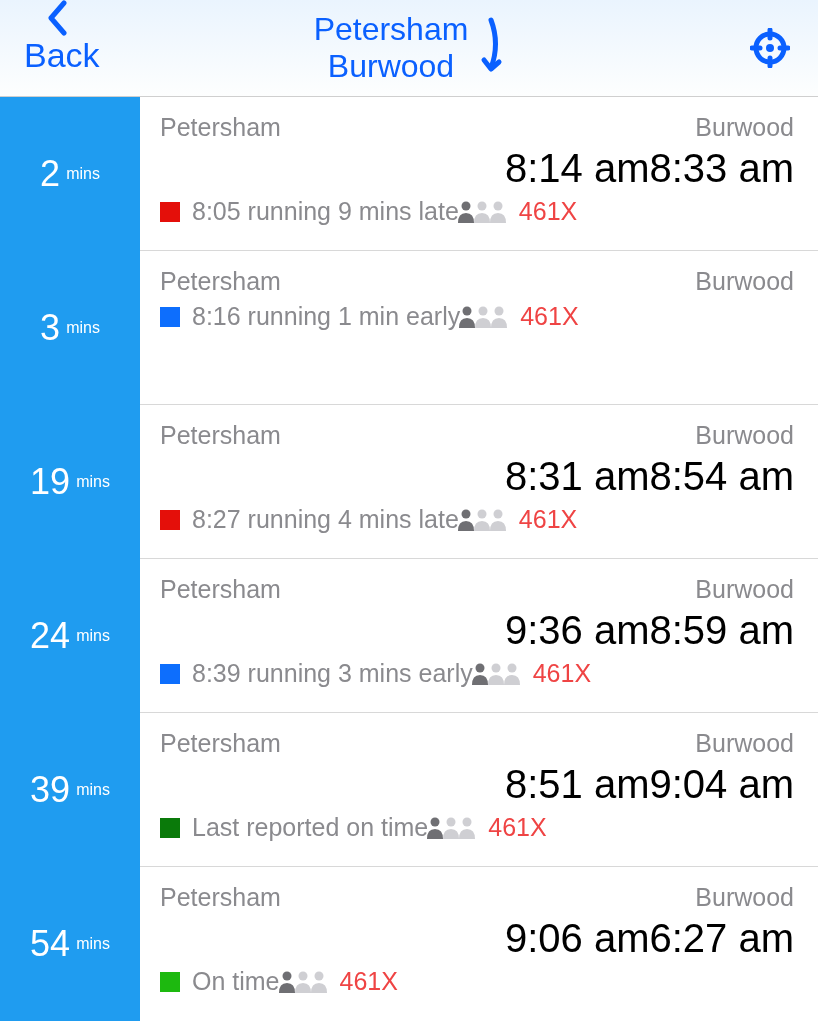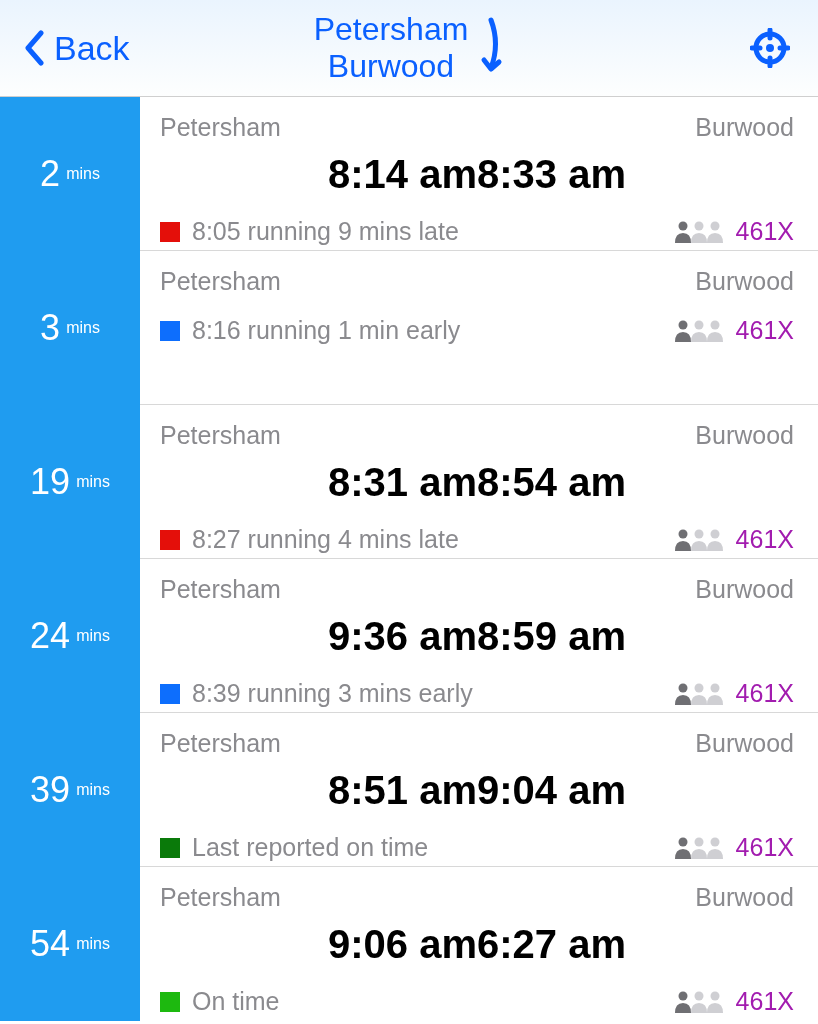--- a/index.html
+++ b/index.html
@@ -21,20 +21,21 @@
     position: relative;
   }
   .back-btn {
     display: flex;
     align-items: center;
     color: #0a60ff;
     font-size: 34px;
     font-weight: 400;
     padding-left: 24px;
     height: 100%;
+    flex-direction: column;
   }
   .back-btn svg { margin-right: 10px; }
   .title-wrap {
     position: absolute;
     left: 0; right: 0;
     display: flex;
     flex-direction: column;
     align-items: center;
     pointer-events: none;
   }
@@ -101,51 +102,50 @@
   .row:last-child .right-col { border-bottom: none; }
   .stations {
     display: flex;
     justify-content: space-between;
     color: #8a8a8e;
     font-size: 25px;
     font-weight: 400;
   }
   .times {
     display: flex;
-    justify-content: center;
+    justify-content: flex-end;
     font-size: 40px;
-    font-weight: 700;
-    margin-top: 10px;
+    font-weight: 400;
+    margin-top: 4px;
   }
   .status-row {
     display: flex;
-    justify-content: space-between;
-    align-items: center;
-    margin-top: 20px;
+    align-items: center;
+    margin-top: 6px;
   }
   .status-left {
     display: flex;
     align-items: center;
     color: #8a8a8e;
     font-size: 25px;
   }
   .status-sq {
     width: 20px;
     height: 20px;
     margin-right: 12px;
     flex-shrink: 0;
   }
   .sq-red { background: #e40f0a; }
   .sq-blue { background: #0d6efd; }
   .sq-darkgreen { background: #0a7a0a; }
   .sq-green { background: #1db90f; }
   .status-right {
     display: flex;
     align-items: center;
-    color: #a21caf;
+    color: #ef4444;
     font-size: 25px;
   }
   .occ {
     display: flex;
     margin-right: 12px;
   }
   .occ svg { margin-left: -2px; }
 </style>
 </head>
 <body>

